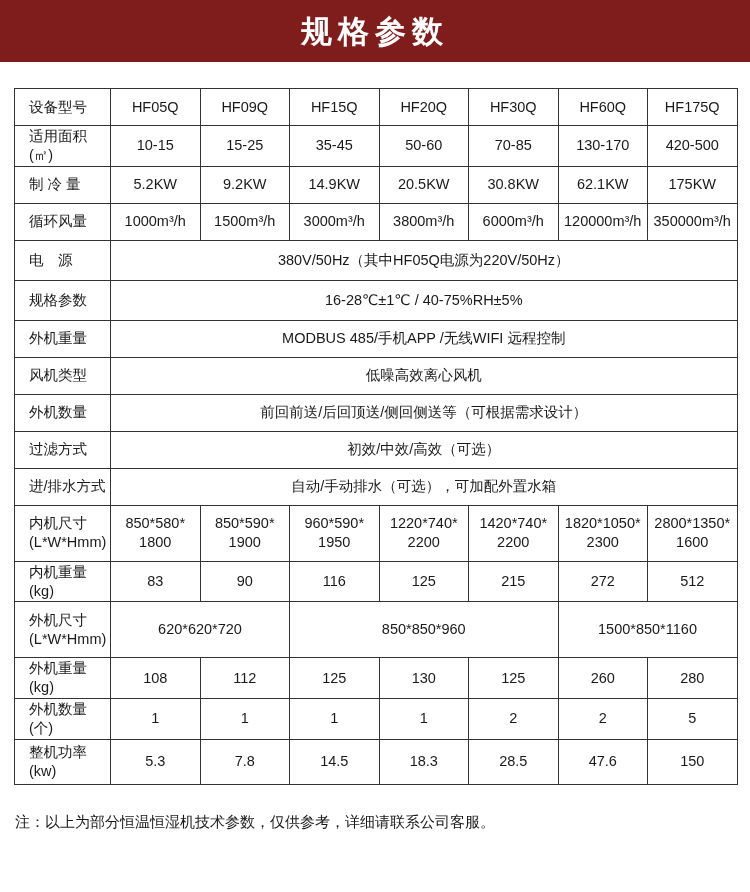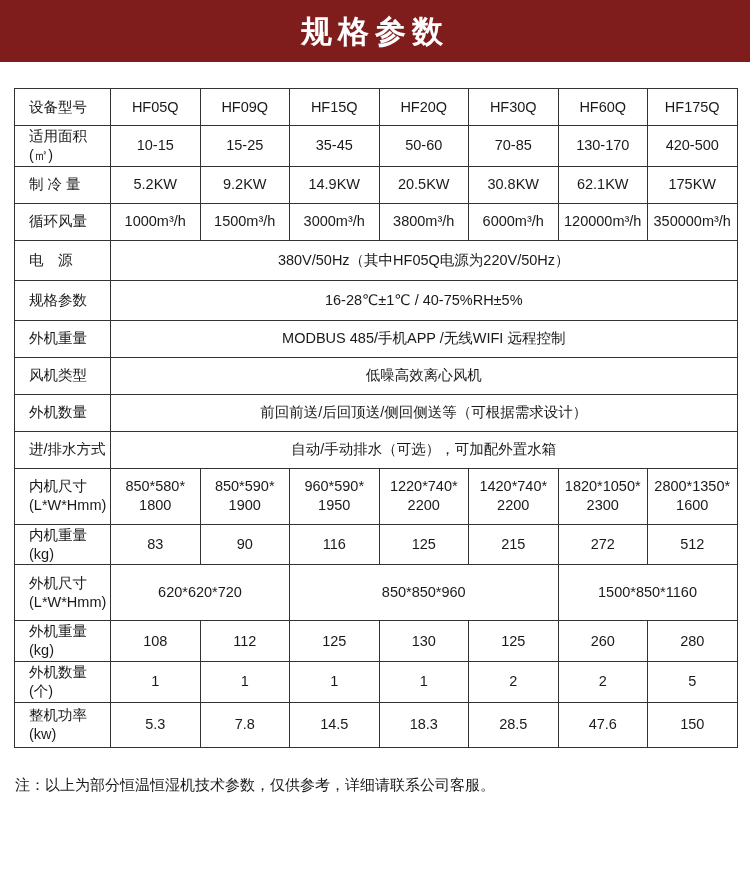--- a/index.html
+++ b/index.html
@@ -139,20 +139,24 @@
         <td class="label">外机重量</td>
         <td colspan="7">MODBUS 485/手机APP /无线WIFI 远程控制</td>
       </tr>
       <tr class="rh37">
         <td class="label">风机类型</td>
         <td colspan="7">低噪高效离心风机</td>
       </tr>
       <tr class="rh37">
         <td class="label">外机数量</td>
         <td colspan="7">前回前送/后回顶送/侧回侧送等（可根据需求设计）</td>
+      </tr>
+      <tr class="rh37">
+        <td class="label">过滤方式</td>
+        <td colspan="7">初效/中效/高效（可选）</td>
       </tr>
       <tr class="rh37">
         <td class="label">进/排水方式</td>
         <td colspan="7">自动/手动排水（可选），可加配外置水箱</td>
       </tr>
       <tr class="rh56">
         <td class="label">内机尺寸
 (L*W*Hmm)</td>
         <td>850*580*
 1800</td>

